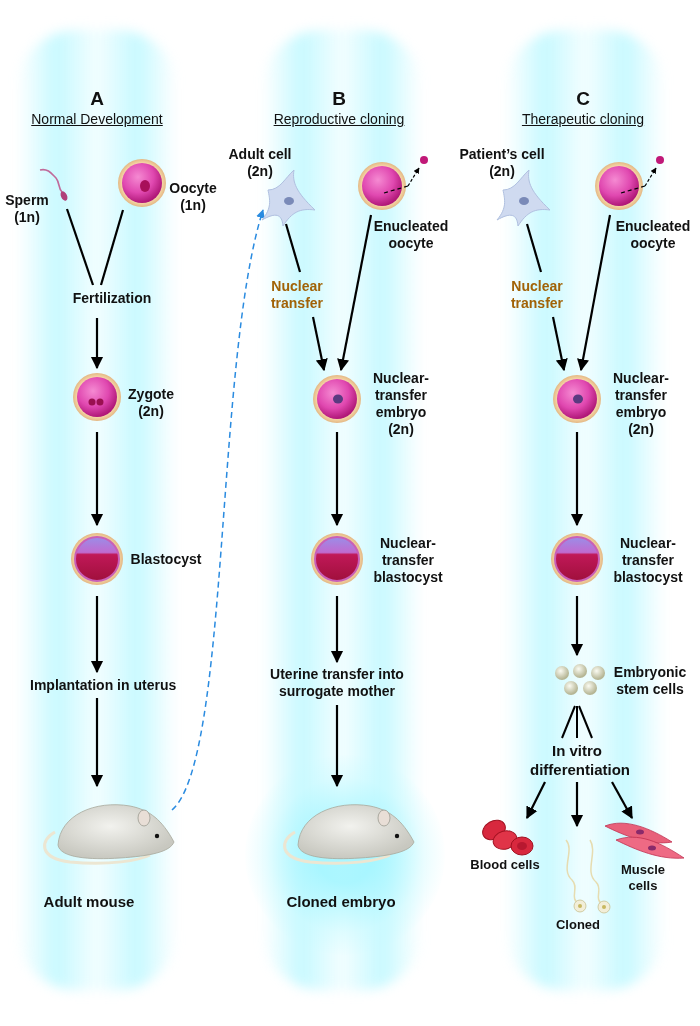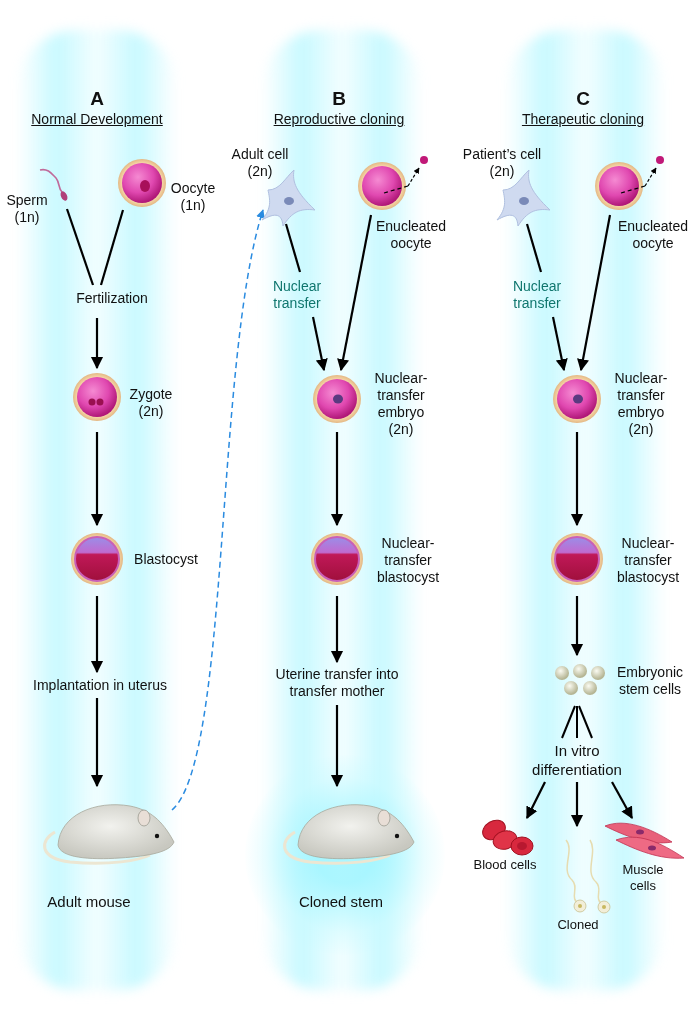--- a/index.html
+++ b/index.html
@@ -2,24 +2,24 @@
 <html><head>
 <meta charset="utf-8">
 <style>
   html,body{margin:0;padding:0;background:#fff;}
   body{width:700px;height:1026px;position:relative;overflow:hidden;font-family:"Liberation Sans",sans-serif;color:#111;}
   .glow{position:absolute;top:30px;width:160px;height:960px;border-radius:60px;
     background:linear-gradient(90deg,rgba(200,250,255,0) 0%,rgba(190,248,255,0.85) 25%,rgba(235,253,255,0.6) 50%,rgba(190,248,255,0.85) 75%,rgba(200,250,255,0) 100%);
     filter:blur(6px);}
   .mouseglow{position:absolute;left:245px;top:755px;width:200px;height:200px;border-radius:50%;
     background:radial-gradient(circle,rgba(160,245,255,0.85) 20%,rgba(200,250,255,0.4) 55%,rgba(255,255,255,0) 72%);}
-  .lbl{position:absolute;font-size:14px;line-height:17px;text-align:center;white-space:nowrap;}
+  .lbl{position:absolute;font-size:14px;line-height:17px;text-align:center;white-space:nowrap;font-weight:bold;}
   .head-letter{position:absolute;font-size:19px;font-weight:bold;text-align:center;}
   .head-title{position:absolute;font-size:14px;text-align:center;white-space:nowrap;text-decoration:underline;}
-  .blue{color:#0f766e;}
+  .blue{color:#a16207;}
   svg.layer{position:absolute;left:0;top:0;}
 </style>
 </head>
 <body>
 
 <div class="glow" style="left:17px;"></div>
 <div class="glow" style="left:262px;"></div>
 <div class="glow" style="left:505px;"></div>
 <div class="mouseglow"></div>
 
@@ -224,23 +224,23 @@
   <span>embryo</span><br>
   <span>(2n)</span>
 </div>
 <div class="lbl" style="left:372px;top:535px;width:72px;">
   <span>Nuclear-</span><br>
   <span>transfer</span><br>
   <span>blastocyst</span>
 </div>
 <div class="lbl" style="left:265px;top:666px;width:144px;">
   <span>Uterine transfer into</span><br>
-  <span>transfer mother</span>
-</div>
-<div class="lbl" style="left:286px;top:893px;width:110px;font-size:15px;">Cloned stem</div>
+  <span>surrogate mother</span>
+</div>
+<div class="lbl" style="left:286px;top:893px;width:110px;font-size:15px;">Cloned embryo</div>
 
 <div class="head-letter" style="left:566px;top:88px;width:34px;">C</div>
 <div class="head-title" style="left:496px;top:111px;width:174px;">Therapeutic cloning</div>
 <div class="lbl" style="left:456px;top:146px;width:92px;">
   <span>Patient’s cell</span><br>
   <span>(2n)</span>
 </div>
 <div class="lbl" style="left:612px;top:218px;width:82px;">
   <span>Enucleated</span><br>
   <span>oocyte</span>

